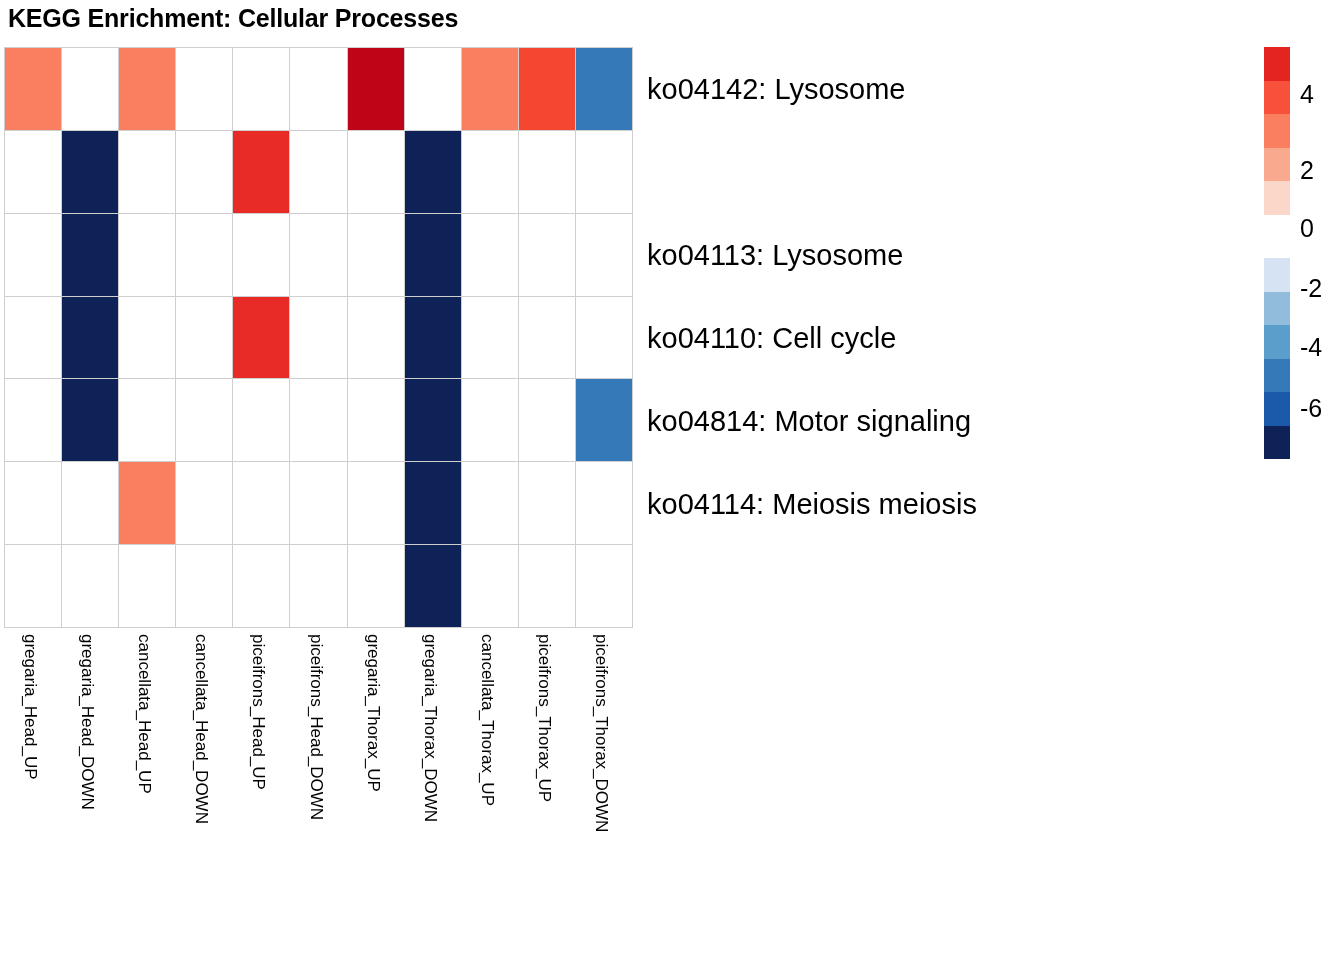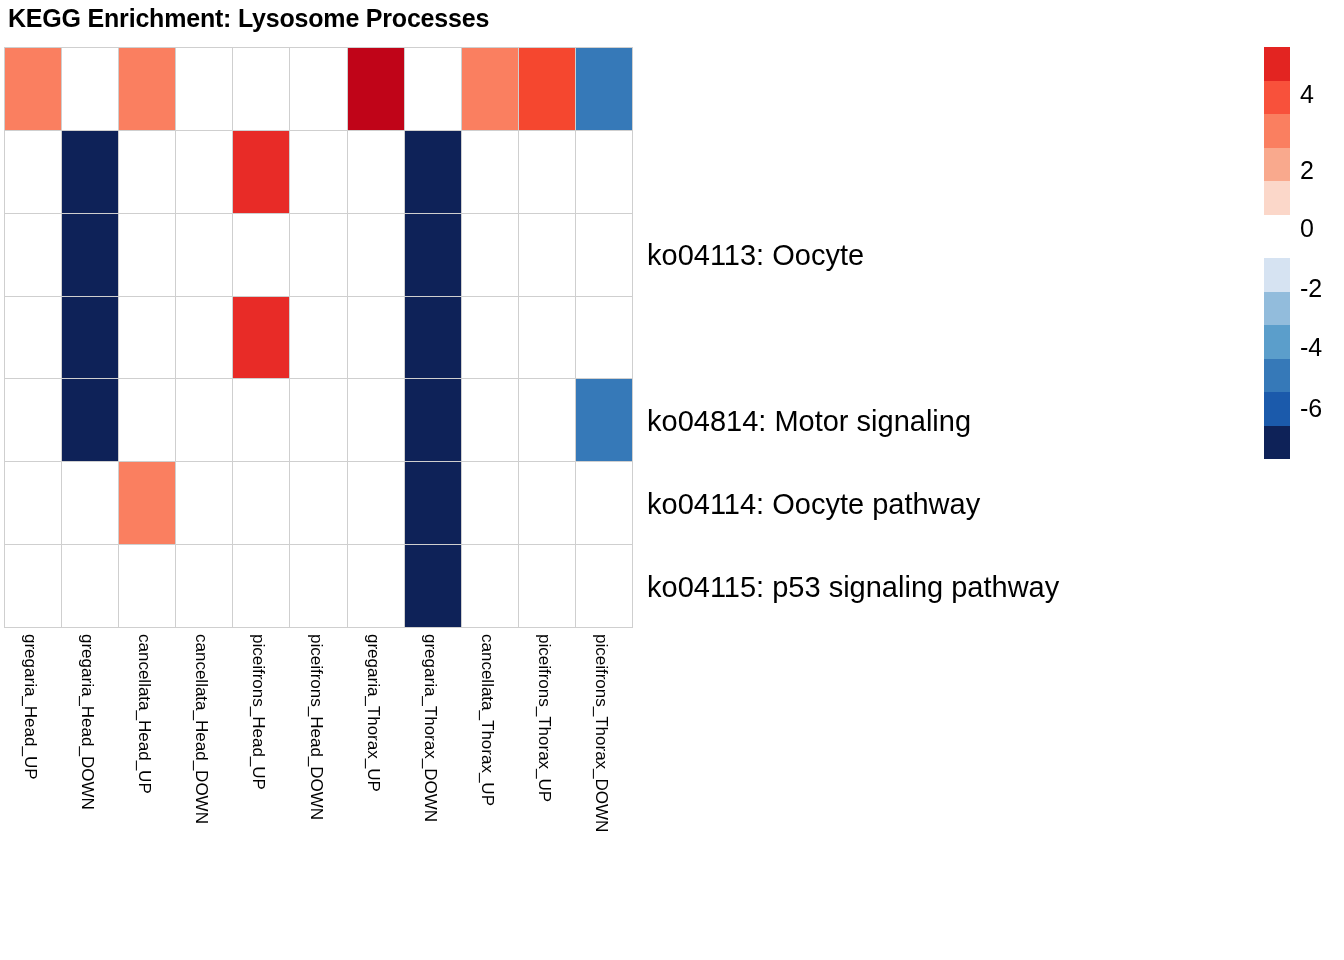--- a/index.html
+++ b/index.html
@@ -54,21 +54,21 @@
   .legend-tick{
     position:absolute;left:36px;font-size:25px;color:#000;
     transform:translateY(-50%);white-space:nowrap;
   }
 </style>
 </head>
 <body>
 
 <div id="plot">
 
-  <div class="title">KEGG Enrichment: Lysosome Processes</div>
+  <div class="title">KEGG Enrichment: Cellular Processes</div>
 
   <div class="grid" id="grid">
       <div class="cell" style="background: rgb(250, 127, 96);"></div>
       <div class="cell" style="background: rgb(255, 255, 255);"></div>
       <div class="cell" style="background: rgb(250, 127, 96);"></div>
       <div class="cell" style="background: rgb(255, 255, 255);"></div>
       <div class="cell" style="background: rgb(255, 255, 255);"></div>
       <div class="cell" style="background: rgb(255, 255, 255);"></div>
       <div class="cell" style="background: rgb(192, 4, 24);"></div>
       <div class="cell" style="background: rgb(255, 255, 255);"></div>
@@ -137,24 +137,25 @@
       <div class="cell" style="background: rgb(255, 255, 255);"></div>
       <div class="cell" style="background: rgb(255, 255, 255);"></div>
       <div class="cell" style="background: rgb(255, 255, 255);"></div>
       <div class="cell" style="background: rgb(14, 34, 88);"></div>
       <div class="cell" style="background: rgb(255, 255, 255);"></div>
       <div class="cell" style="background: rgb(255, 255, 255);"></div>
       <div class="cell" style="background: rgb(255, 255, 255);"></div>
     </div>
 
   <div class="rowlabels" id="rowlabels">
-      <div class="rowlabel" style="top: 207.5px;">ko04113: Oocyte</div>
+      <div class="rowlabel" style="top: 41.5px;">ko04142: Lysosome</div>
+      <div class="rowlabel" style="top: 207.5px;">ko04113: Lysosome</div>
+      <div class="rowlabel" style="top: 290.5px;">ko04110: Cell cycle</div>
       <div class="rowlabel" style="top: 373.5px;">ko04814: Motor signaling</div>
-      <div class="rowlabel" style="top: 456.5px;">ko04114: Oocyte pathway</div>
-      <div class="rowlabel" style="top: 539.5px;">ko04115: p53 signaling pathway</div>
+      <div class="rowlabel" style="top: 456.5px;">ko04114: Meiosis meiosis</div>
     </div>
 
   <div class="collabels" id="collabels">
       <div class="collabel" style="left: 35.5909px;">gregaria_Head_UP</div>
       <div class="collabel" style="left: 92.7727px;">gregaria_Head_DOWN</div>
       <div class="collabel" style="left: 149.955px;">cancellata_Head_UP</div>
       <div class="collabel" style="left: 207.136px;">cancellata_Head_DOWN</div>
       <div class="collabel" style="left: 264.318px;">piceifrons_Head_UP</div>
       <div class="collabel" style="left: 321.5px;">piceifrons_Head_DOWN</div>
       <div class="collabel" style="left: 378.682px;">gregaria_Thorax_UP</div>

